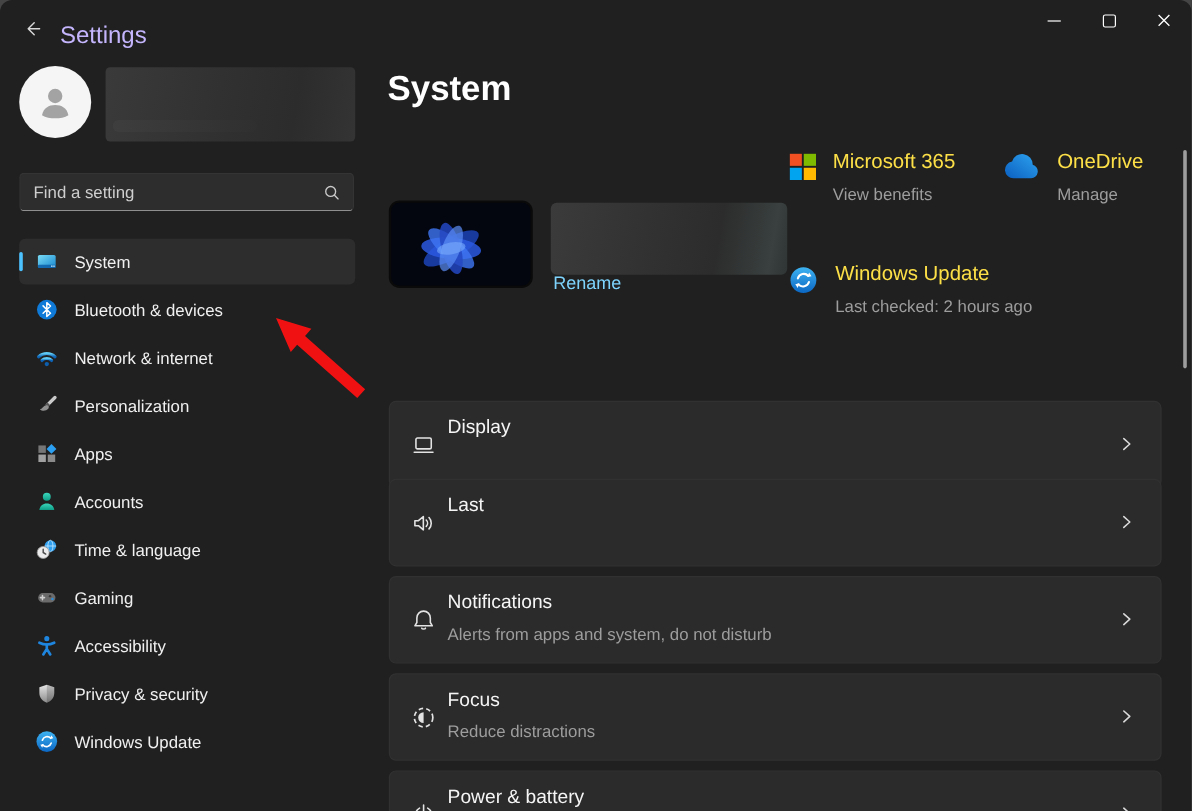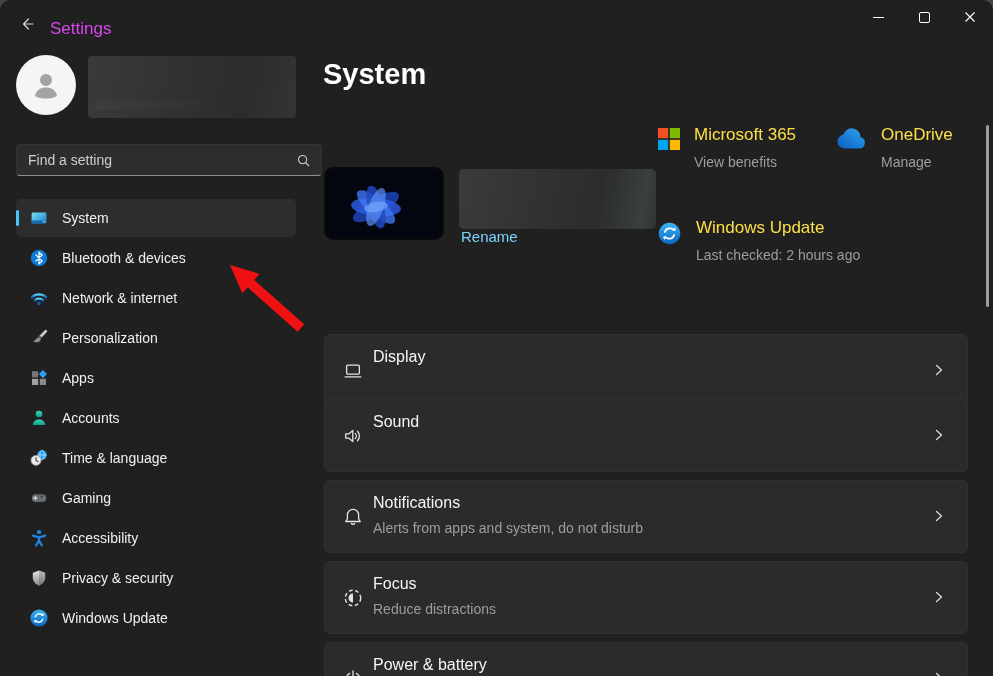--- a/index.html
+++ b/index.html
@@ -1,33 +1,33 @@
 <!DOCTYPE html>
 <html><head>
 <meta charset="utf-8">
 <style>
   html,body{margin:0;padding:0;background:#454545;font-family:"Liberation Sans",sans-serif;}
   .window{position:relative;width:993px;height:676px;background:#202020;overflow:hidden;
           border-radius:10px 10px 0 0;color:#f2f2f2;}
   
   .back-btn{position:absolute;left:12px;top:10px;width:30px;height:28px;display:flex;align-items:center;
             justify-content:center;color:#d8d8d8;font-size:17px;border-radius:4px;cursor:pointer;}
-  .app-title{position:absolute;left:50px;top:19px;font-size:17px;color:#d946ef;}
+  .app-title{position:absolute;left:50px;top:19px;font-size:20px;color:#c4b5fd;}
   .win-controls{position:absolute;right:0;top:0;display:flex;}
   .win-btn{width:46px;height:34px;display:flex;align-items:center;justify-content:center;cursor:pointer;}
   .glyph-min{width:11px;height:1px;background:#ffffff;}
   .glyph-max{width:9px;height:9px;border:1px solid #ffffff;border-radius:2px;}
   
   .avatar{position:absolute;left:16px;top:55px;width:60px;height:60px;border-radius:50%;background:#f5f5f5;
           display:flex;align-items:center;justify-content:center;}
   .user-blur{position:absolute;left:88px;top:56px;width:208px;height:62px;border-radius:4px;
              background:linear-gradient(100deg,#3a3a3a 0%,#313131 45%,#2c2c2c 75%,#343434 100%);}
   .user-blur::after{content:"";position:absolute;left:6px;bottom:8px;width:120px;height:10px;border-radius:5px;
              background:linear-gradient(90deg,#404040,#303030);opacity:.7;}
-  .search-box{position:absolute;left:16px;top:144px;width:306px;height:32px;background:#2d2d2d;
+  .search-box{position:absolute;left:16px;top:144px;width:279px;height:32px;background:#2d2d2d;
               border:1px solid #343434;border-bottom:1px solid #8f8f8f;border-radius:4px;box-sizing:border-box;
               display:flex;align-items:center;}
   .search-box input{flex:1;background:transparent;border:none;outline:none;color:#e8e8e8;font-size:14px;
               padding:0 8px 0 11px;font-family:"Liberation Sans",sans-serif;}
   .search-box input::placeholder{color:#cfcfcf;}
   .search-icon{margin-right:10px;display:flex;}
   .nav{position:absolute;left:16px;top:199px;width:280px;}
   .nav-item{position:relative;height:38px;margin-bottom:2px;border-radius:5px;display:flex;align-items:center;cursor:pointer;}
   .nav-item.selected{background:#2d2d2d;}
   .nav-pill{position:absolute;left:0;top:11px;width:3px;height:16px;border-radius:2px;background:#4cc2ff;}
@@ -353,21 +353,21 @@
     </span>
   </div>
 
   <div class="card" style="top:399px">
     <span class="card-icon">
       <svg width="22" height="22" viewBox="0 0 20 20">
         <path d="M3.4 8.1v3.8h2.7l3.7 3.1V5L6.1 8.1H3.4z" stroke="#e3e3e3" stroke-width="1.2" fill="none" stroke-linejoin="round"></path>
         <path d="M12 7.6a3.4 3.4 0 0 1 0 4.8M14.1 5.7a6.3 6.3 0 0 1 0 8.6" stroke="#e3e3e3" stroke-width="1.2" fill="none" stroke-linecap="round"></path>
       </svg>
     </span>
-    <div class="card-title">Sound</div>
+    <div class="card-title">Last</div>
     <span class="chevron">
       <svg width="16" height="16" viewBox="0 0 16 16">
           <path d="M5.5 3.5 10.5 8l-5 4.5" stroke="#d9d9d9" stroke-width="1.3" fill="none" stroke-linecap="round" stroke-linejoin="round"></path>
         </svg>
     </span>
   </div>
 
   <div class="card" style="top:480px">
     <span class="card-icon">
       <svg width="22" height="22" viewBox="0 0 20 20">

